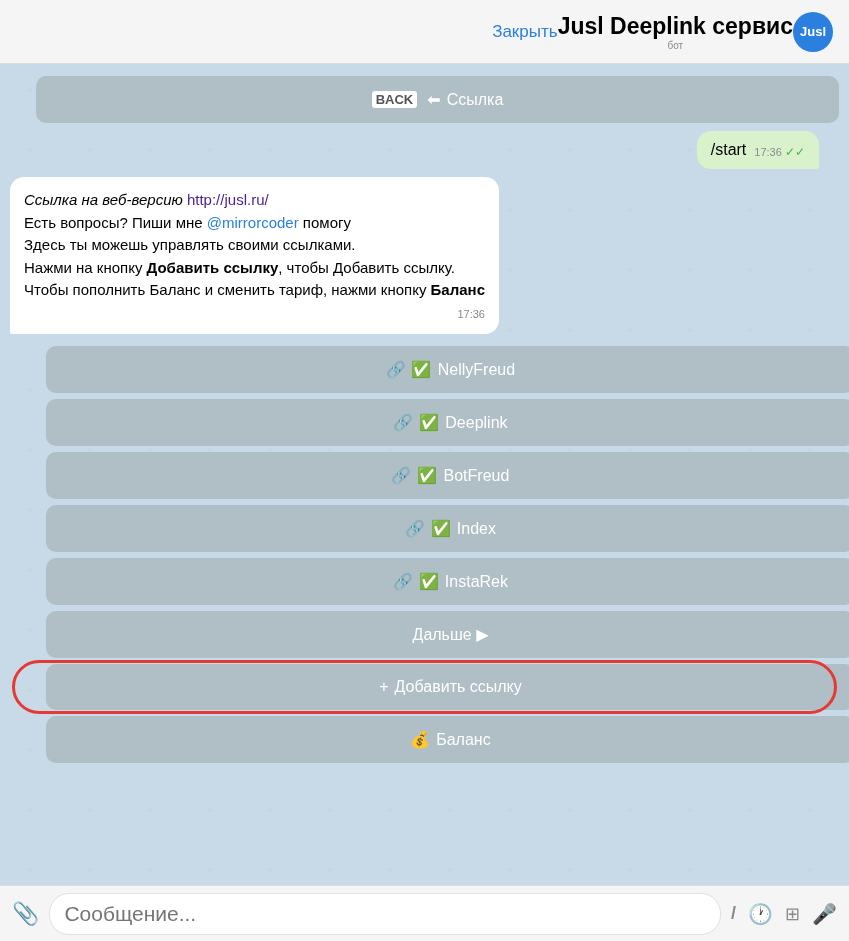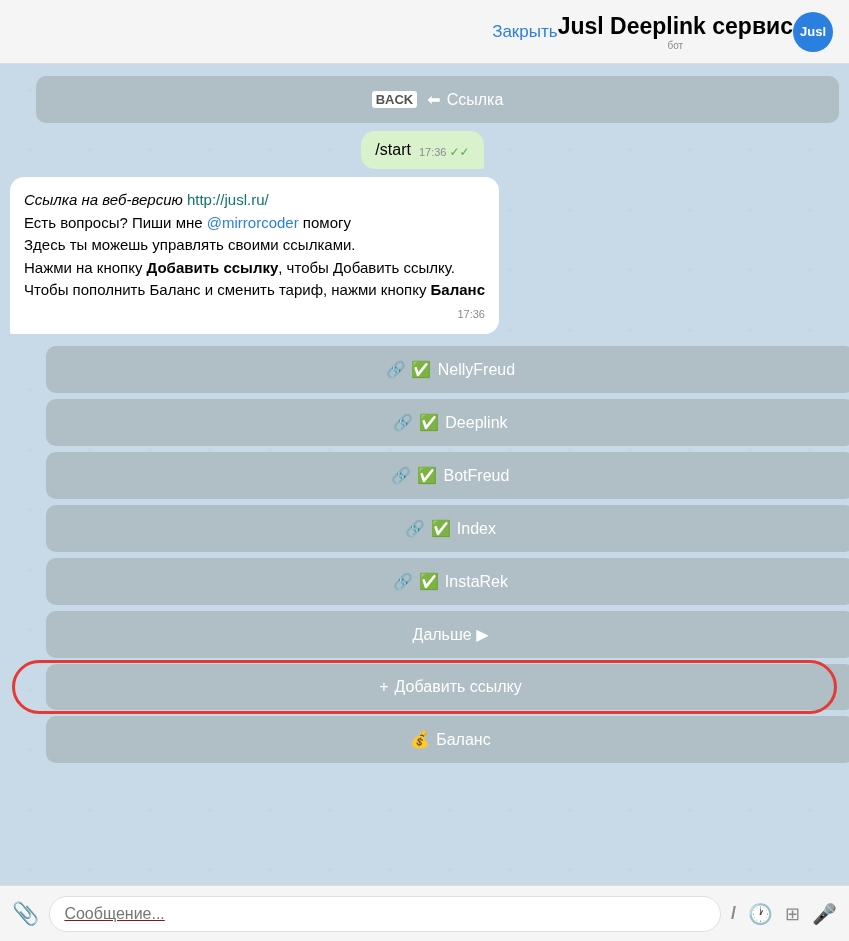--- a/index.html
+++ b/index.html
@@ -93,22 +93,22 @@
 
     
     .back-button-row {
       display: flex;
       justify-content: center;
     }
 
     
     .message-out {
       display: flex;
-      justify-content: center;
-      margin-right: 4px;
+      justify-content: flex-end;
+      margin-right: 20px;
     }
 
     .bubble-out {
       background: #d9f2cc;
       border-radius: 14px 14px 2px 14px;
       padding: 10px 14px;
       max-width: 200px;
       font-size: 16px;
       color: #000;
       position: relative;
@@ -138,21 +138,21 @@
       border-radius: 14px 14px 14px 2px;
       padding: 12px 14px;
       max-width: 510px;
       font-size: 15px;
       line-height: 1.5;
       color: #000;
       position: relative;
     }
 
     .bubble-in a {
-      color: #0f766e;
+      color: #4c1d95;
       text-decoration: none;
     }
 
     .bubble-in .mention {
       color: #2b7fde;
     }
 
     .bubble-in .bold {
       font-weight: 700;
     }
@@ -224,24 +224,23 @@
       font-size: 22px;
       cursor: pointer;
     }
 
     .input-field {
       flex: 1;
       background: #fff;
       border: 1px solid #e0e0e0;
       border-radius: 20px;
       padding: 8px 14px;
-      font-size: 16px;
-      color: #7f1d1d;
+      font-size: 21px;
+      color: #ec4899;
       outline: none;
-      text-decoration: underline;
     }
 
     .input-icons {
       display: flex;
       align-items: center;
       gap: 12px;
       color: #8a8a8e;
     }
 
     .input-icon {

